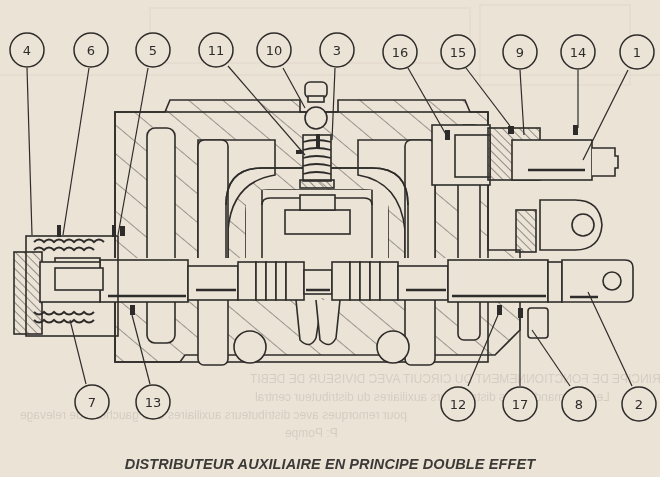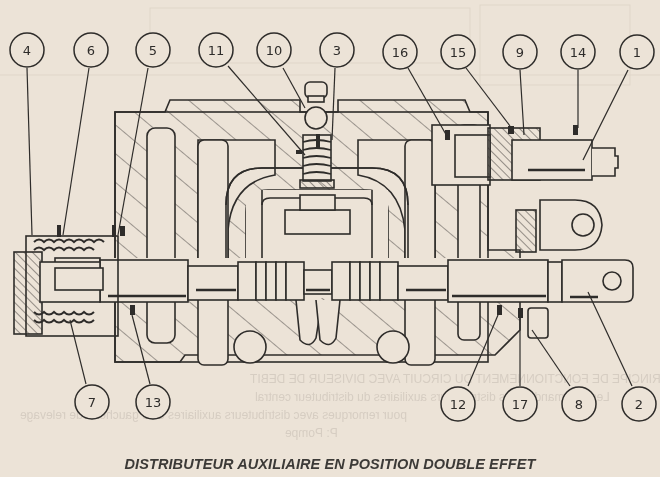--- a/index.html
+++ b/index.html
@@ -230,14 +230,14 @@
           <circle cx="579" cy="404" r="17" fill="#ece3d7" stroke="#2e2c2a" stroke-width="1.5"></circle>
           <text class="callout-num" x="579" y="404">8</text>
         </g>
       <g>
           <circle cx="639" cy="404" r="17" fill="#ece3d7" stroke="#2e2c2a" stroke-width="1.5"></circle>
           <text class="callout-num" x="639" y="404">2</text>
         </g>
     </g>
   </svg>
 
-  <div class="caption">DISTRIBUTEUR AUXILIAIRE EN POSITION DOUBLE EFFET</div>
+  <div class="caption">DISTRIBUTEUR AUXILIAIRE EN PRINCIPE DOUBLE EFFET</div>
 </div>
 
 </body></html>

